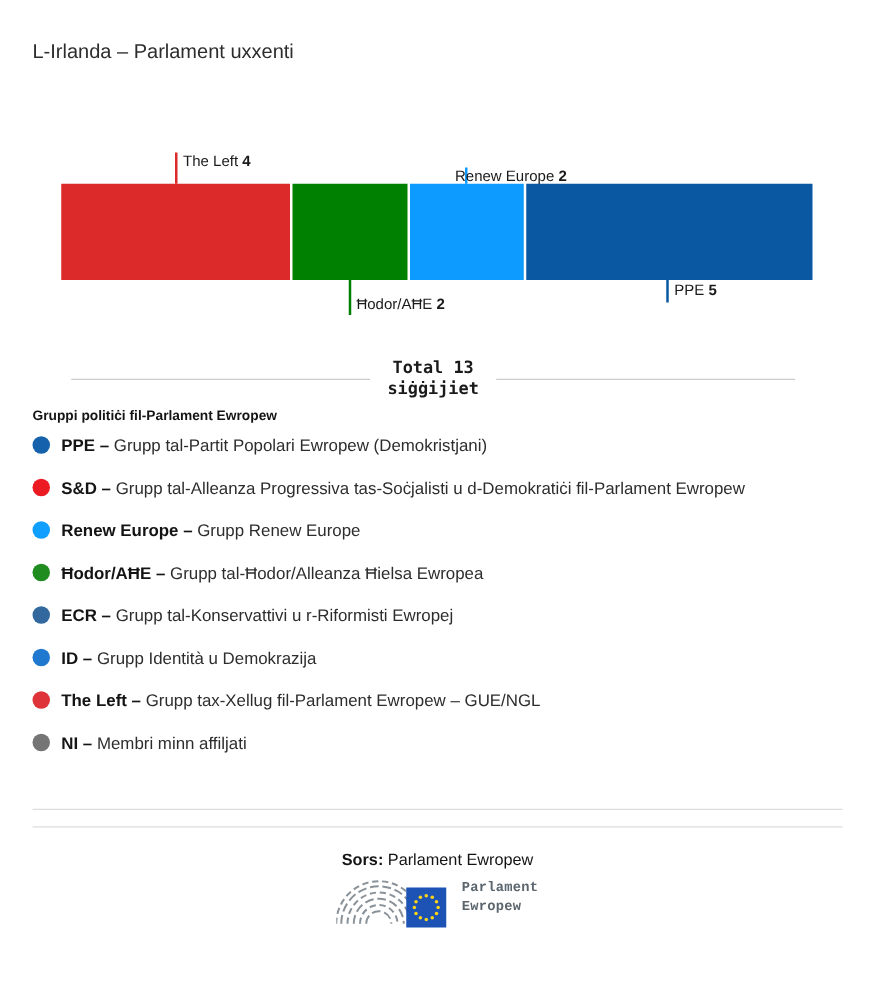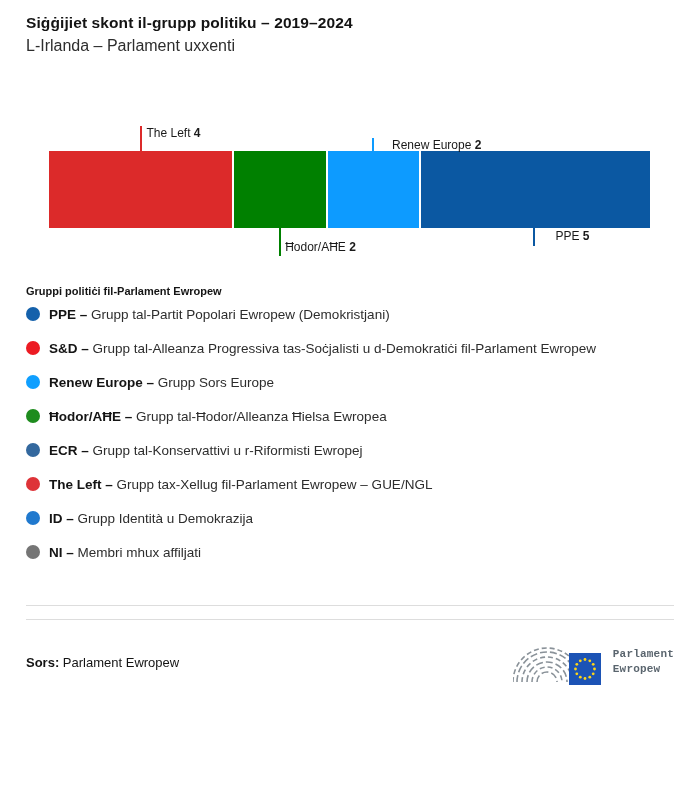--- a/index.html
+++ b/index.html
@@ -3,21 +3,21 @@
 <meta charset="utf-8">
 <style>
   * { margin: 0; padding: 0; box-sizing: border-box; }
   html, body { width: 700px; height: 786px; background: #ffffff; overflow: hidden; }
   body { font-family: "Liberation Sans", sans-serif; color: #1a1a1a; position: relative; }
 
   .page { width: 700px; height: 786px; position: relative; }
 
   .header { padding: 14px 26px 0 26px; }
   .title { font-size: 15.5px; font-weight: bold; letter-spacing: 0.1px; color: #141414; }
-  .subtitle { margin-top: 5px; font-size: 16px; font-weight: normal; color: #2d2d2d; }
+  .subtitle { margin-top: 19px; font-size: 16px; font-weight: normal; color: #2d2d2d; }
 
   
   .chart { position: relative; height: 223px; }
   .bar { position: absolute; left: 49px; top: 96px; width: 601px; height: 77px; display: flex; gap: 2px; }
   .bar-segment { height: 100%; }
   .tick { position: absolute; width: 2px; }
   .callout-label { position: absolute; font-size: 12px; color: #1a1a1a; white-space: nowrap; }
   .callout-label b { font-weight: bold; }
 
   
@@ -32,88 +32,95 @@
   .legend-dot { width: 14px; height: 14px; border-radius: 50%; flex: 0 0 14px; margin-right: 9px; }
   .legend-text { font-size: 13.5px; color: #2d2d2d; }
   .legend-text b { color: #141414; font-weight: bold; }
 
   
   .rule-full { height: 1px; background: #dddddd; border: 0; margin: 0 26px; }
   .rule-top { margin-top: 26px; }
   .note { margin: 9px 26px 0 26px; max-width: 652px; font-size: 12px; line-height: 19px; color: #3c3c3c; }
   .rule-bottom { margin-top: 13px; }
 
-  .bottom-row { display: flex; justify-content: space-between; align-items: center; margin: 18px 26px 0 26px; }
+  .bottom-row { display: flex; justify-content: space-between; align-items: center; margin: 18px 26px 0 26px; flex-direction: column; }
   .source { font-size: 13px; color: #141414; }
   .source b { font-weight: bold; }
 
   .logo { display: flex; align-items: center; }
   .logo-text { margin-left: 8px; font-size: 11px; font-weight: bold; line-height: 15px; color: #5a656e; letter-spacing: 0.2px; font-family: Liberation Mono, monospace; }
 </style>
 </head>
 <body>
 
 <div class="page">
 
   <div class="header">
-    <div class="title">Siġġijiet skont il-grupp politiku – 2019–2024</div>
     <div class="subtitle">L-Irlanda – Parlament uxxenti</div>
   </div>
 
   <div class="chart" id="chart">
     <div class="bar" id="bar">
         <div class="bar-segment" style="flex-grow: 4; background: rgb(220, 42, 42);"></div>
         <div class="bar-segment" style="flex-grow: 2; background: rgb(0, 128, 0);"></div>
         <div class="bar-segment" style="flex-grow: 2; background: rgb(13, 155, 255);"></div>
         <div class="bar-segment" style="flex-grow: 5; background: rgb(11, 88, 162);"></div>
       </div>
   <div class="tick" style="left: 140.462px; top: 71px; height: 25px; background: rgb(220, 42, 42);"></div>
       <div class="callout-label" style="left: 146.462px; top: 71px;"><span>The Left </span><b>4</b></div>
       <div class="tick" style="left: 279.154px; top: 173px; height: 28px; background: rgb(0, 128, 0);"></div>
       <div class="callout-label" style="left: 285.154px; top: 185px;"><span>Ħodor/AĦE </span><b>2</b></div>
       <div class="tick" style="left: 371.615px; top: 83px; height: 13px; background: rgb(13, 155, 255);"></div>
-      <div class="callout-label" style="left: 392px; top: 83px;"><span>Renew Europe </span><b>2</b></div>
+      <div class="callout-label" style="left: 364px; top: 83px;"><span>Renew Europe </span><b>2</b></div>
       <div class="tick" style="left: 533.423px; top: 173px; height: 18px; background: rgb(11, 88, 162);"></div>
-      <div class="callout-label" style="left: 539.423px; top: 174px; margin-left: 16px;"><span>PPE </span><b>5</b></div>
+      <div class="callout-label" style="left: 539.423px; top: 174px;"><span>PPE </span><b>5</b></div>
     </div>
 
+  <div class="total-row">
+    <div class="rule"></div>
+    <div class="total-text">
+      <div>Total 13</div>
+      <div>siġġijiet</div>
+    </div>
+    <div class="rule"></div>
+  </div>
 
   <div class="legend-heading">Gruppi politiċi fil-Parlament Ewropew</div>
   <div class="legend-list" id="legend-list">
       <div class="legend-item">
         <span class="legend-dot" style="background: rgb(21, 97, 171);"></span>
         <span class="legend-text"><b>PPE – </b><span>Grupp tal-Partit Popolari Ewropew (Demokristjani)</span></span>
       </div>
       <div class="legend-item">
         <span class="legend-dot" style="background: rgb(236, 27, 35);"></span>
         <span class="legend-text"><b>S&amp;D – </b><span>Grupp tal-Alleanza Progressiva tas-Soċjalisti u d-Demokratiċi fil-Parlament Ewropew</span></span>
       </div>
       <div class="legend-item">
         <span class="legend-dot" style="background: rgb(15, 159, 255);"></span>
-        <span class="legend-text"><b>Renew Europe – </b><span>Grupp Sors Europe</span></span>
+        <span class="legend-text"><b>Renew Europe – </b><span>Grupp Renew Europe</span></span>
       </div>
       <div class="legend-item">
         <span class="legend-dot" style="background: rgb(30, 140, 30);"></span>
         <span class="legend-text"><b>Ħodor/AĦE – </b><span>Grupp tal-Ħodor/Alleanza Ħielsa Ewropea</span></span>
       </div>
       <div class="legend-item">
         <span class="legend-dot" style="background: rgb(51, 104, 158);"></span>
         <span class="legend-text"><b>ECR – </b><span>Grupp tal-Konservattivi u r-Riformisti Ewropej</span></span>
       </div>
       <div class="legend-item">
+        <span class="legend-dot" style="background: rgb(32, 121, 206);"></span>
+        <span class="legend-text"><b>ID – </b><span>Grupp Identità u Demokrazija</span></span>
+      </div>
+      <div class="legend-item">
         <span class="legend-dot" style="background: rgb(222, 51, 56);"></span>
         <span class="legend-text"><b>The Left – </b><span>Grupp tax-Xellug fil-Parlament Ewropew – GUE/NGL</span></span>
       </div>
       <div class="legend-item">
-        <span class="legend-dot" style="background: rgb(32, 121, 206);"></span>
-        <span class="legend-text"><b>ID – </b><span>Grupp Identità u Demokrazija</span></span>
-      </div>
-      <div class="legend-item">
         <span class="legend-dot" style="background: rgb(117, 117, 117);"></span>
-        <span class="legend-text"><b>NI – </b><span>Membri mhux affiljati</span></span>
+        <span class="legend-text"><b>NI – </b><span>Membri minn affiljati</span></span>
       </div>
     </div>
 
   <hr class="rule-full rule-top">
   <hr class="rule-full rule-bottom">
 
   <div class="bottom-row">
     <div class="source">
       <b>Sors:</b>
       <span id="source-value"> Parlament Ewropew</span>

